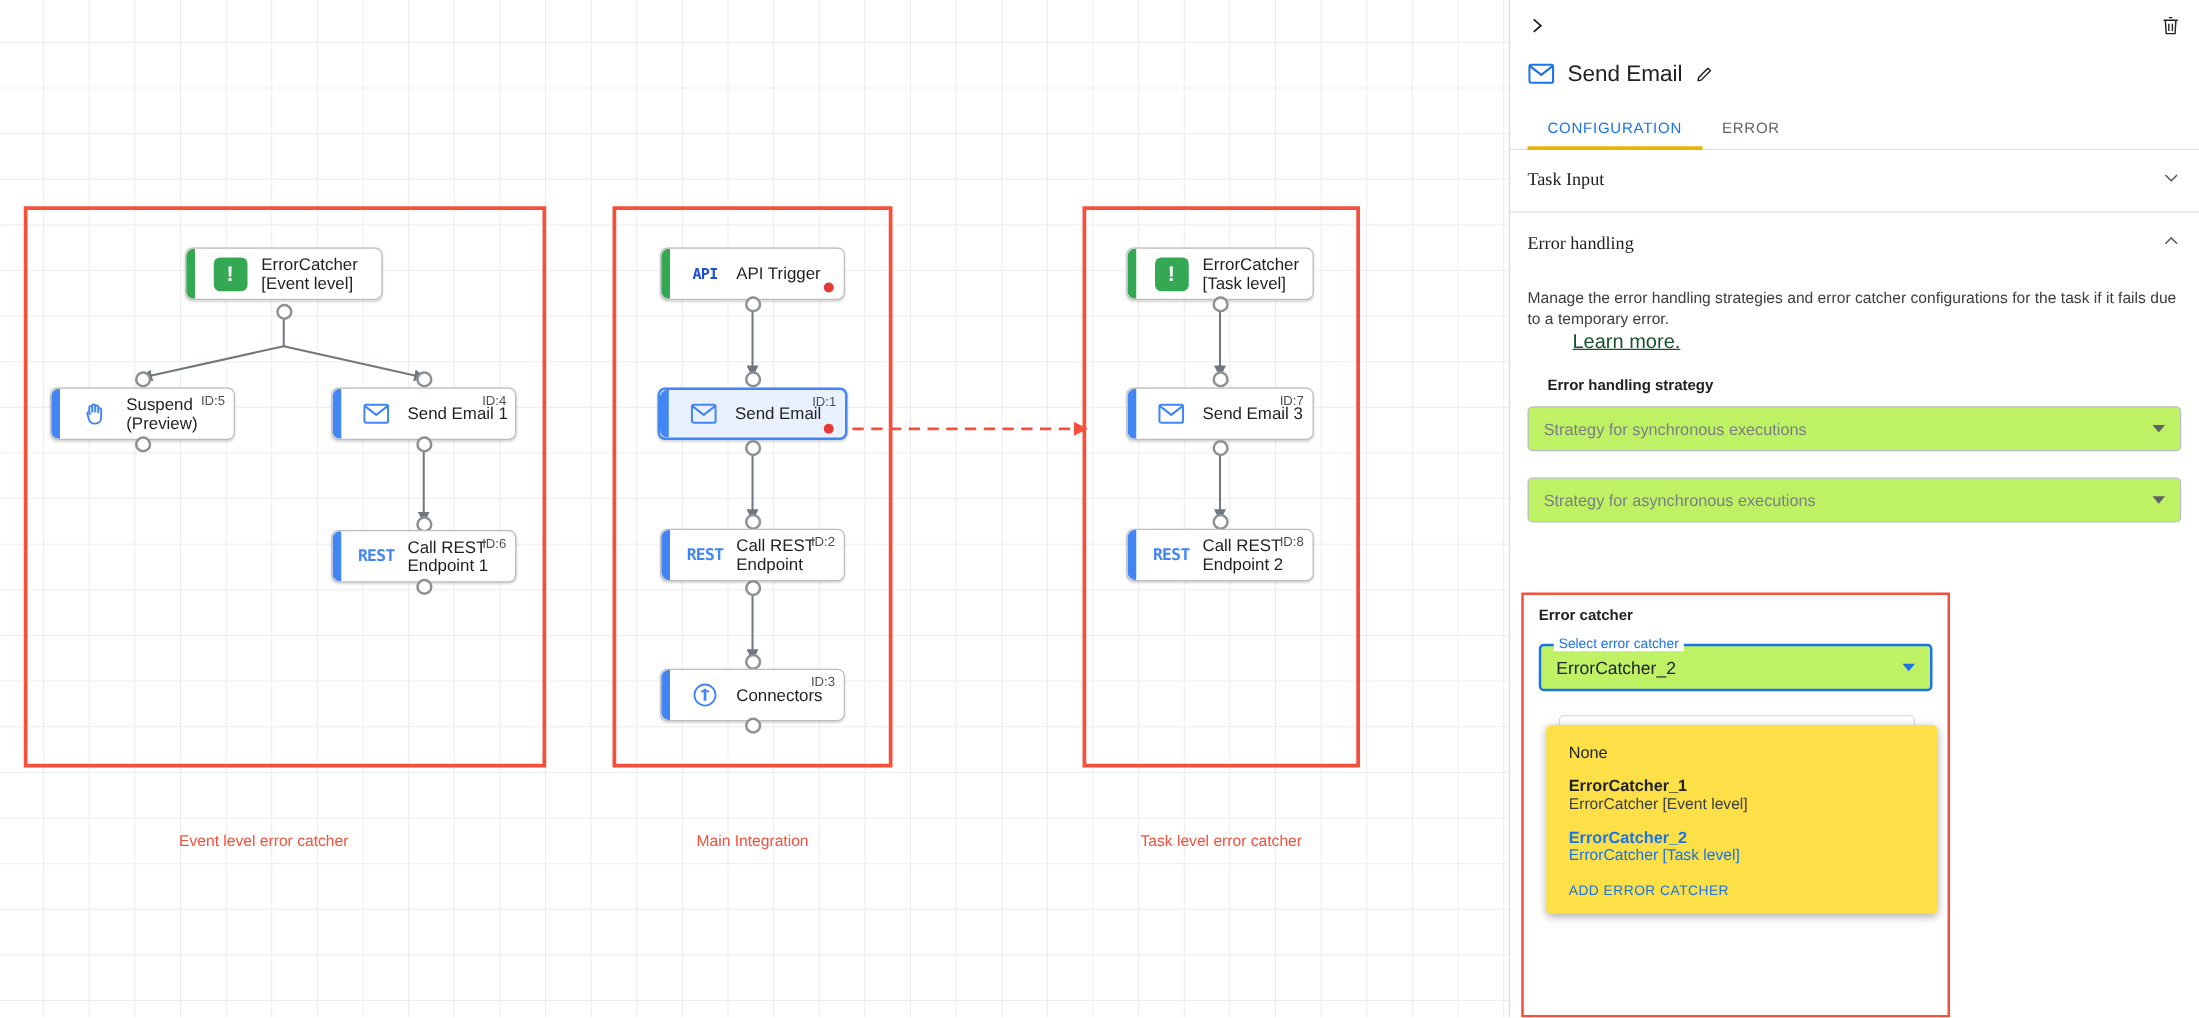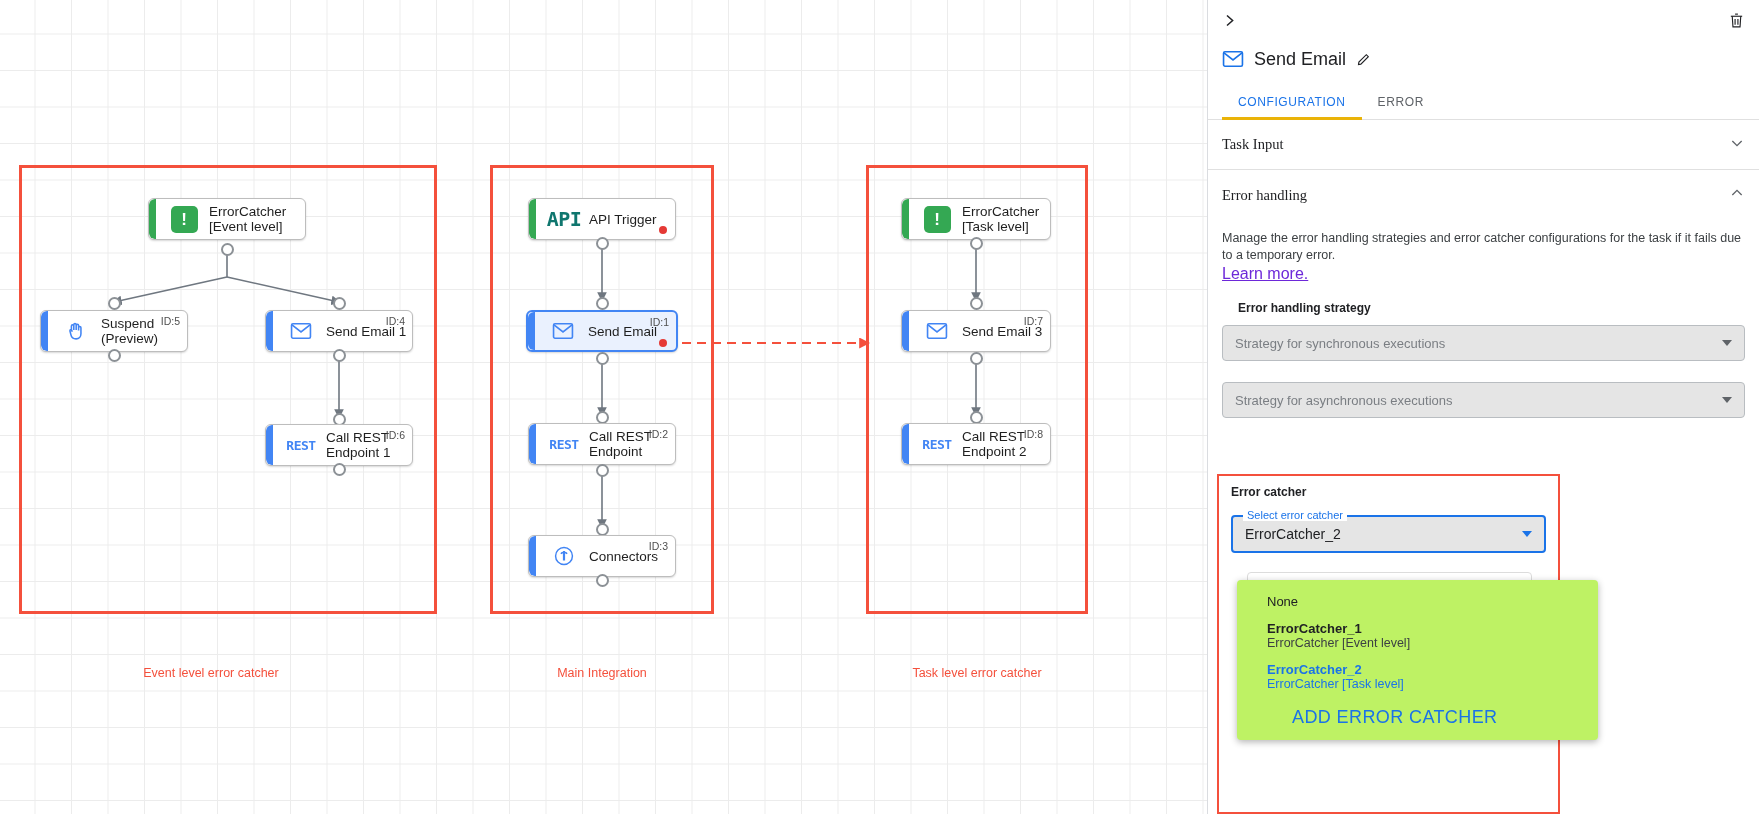--- a/index.html
+++ b/index.html
@@ -83,21 +83,21 @@
     border: 2px solid #8c9196;
     border-radius: 50%;
     background: #ffffff;
   }
   
   .sq-green {
     width: 27px; height: 27px; border-radius: 5px; background: #34a853;
     display:flex; align-items:center; justify-content:center;
   }
   .sq-green span { color:#fff; font-size:17px; font-weight:bold; line-height:17px; }
-  .txt-api { color:#0f766e; font-size:20px; font-weight:bold; font-family:"DejaVu Sans Mono", monospace; letter-spacing:-.5px;}
+  .txt-api { color:#1d4ed8; font-size:12px; font-weight:bold; font-family:"DejaVu Sans Mono", monospace; letter-spacing:-.5px;}
   .txt-rest { color:#4285f4; font-size:13px; font-weight:bold; font-family:"DejaVu Sans Mono", monospace; letter-spacing:-.5px;}
 
   
   #panel {
     position: absolute; left: 1207px; top: 0;
     width: 552px; height: 814px;
     background: #ffffff;
     border-left: 1px solid #dadce0;
   }
   .panel-topbar { position: relative; height: 40px; }
@@ -137,31 +137,31 @@
     height: 50px;
     display: flex; align-items: center; justify-content: space-between;
     cursor: pointer;
     font-family: Liberation Serif, serif;
   }
   .section .s-title { font-size: 14.5px; color: #202124; font-weight: 500; }
   .chev { color:#5f6368; }
 
   .sec-body { padding: 4px 14px 0 14px; }
   .desc { font-size: 12.5px; color: #3c4043; line-height: 17px; margin-top: 6px; }
-  .link-purple { color:#6d28d9; text-decoration: underline; cursor:pointer; }
+  .link-purple { color:#14532d; text-decoration: underline; cursor:pointer;margin-left:36px; }
   .field-label { font-size: 12px; color: #202124; font-weight: bold; margin-top: 18px; padding-left: 16px; }
 
   .mat-select {
     position: relative;
     height: 36px; margin-top: 10px;
     border: 1px solid #b9bdc1; border-radius: 4px;
     display: flex; align-items: center;
     padding: 0 12px;
     font-size: 13px; color: #7a7e83;
-    cursor: pointer; background:#e5e5e5;
+    cursor: pointer; background:#bef264;
   }
   .mat-select .caret {
     position:absolute; right: 12px; top: 50%; transform: translateY(-50%);
     width:0;height:0;border-left:5px solid transparent;border-right:5px solid transparent;
     border-top:6px solid #5f6368;
   }
 
   
   .ec-block {
     position: absolute; left: 9px; top: 474px;
@@ -176,34 +176,34 @@
   }
   .float-label {
     position:absolute; left: 10px; top: -8px;
     background:#fff; padding: 0 4px;
     font-size: 11px; color:#1a73e8;
   }
   .mat-select.focused .caret { border-top-color:#1a73e8; }
 
   .dropdown {
     position: absolute; left: 18px; top: 104px;
-    width: 361px;
-    background: #bef264;
+    width: 313px;
+    background: #fde047;
     box-shadow: 0 2px 7px rgba(0,0,0,.30);
     border-radius: 4px;
-    padding: 8px 0 8px 12px;
+    padding: 8px 0 8px 0;
     z-index: 30;
   }
   .dd-item { padding: 6px 18px; cursor: pointer; }
   .dd-item .l1 { font-size: 13px; color:#202124; }
   .dd-item .l1.b { font-weight: bold; }
   .dd-item .l2 { font-size: 12.5px; color:#3c4043; }
   .dd-item.sel .l1, .dd-item.sel .l2 { color:#1a73e8; }
   .dd-item.sel .l1 { font-weight: bold; }
-  .dd-add { padding: 10px 18px 4px 18px; font-size:18px; letter-spacing:.4px; color:#1a73e8; font-weight:500; cursor:pointer;margin-left:25px; }
+  .dd-add { padding: 10px 18px 4px 18px; font-size:11px; letter-spacing:.4px; color:#1a73e8; font-weight:500; cursor:pointer; }
   .ghost-row {
     position:absolute; left: 28px; top: 96px; width: 285px; height: 14px;
     border:1px solid #dcdcdc; border-radius: 4px 4px 0 0; background:#fff; z-index: 29;
   }
 </style>
 </head>
 <body>
 
 <div id="app">
 

